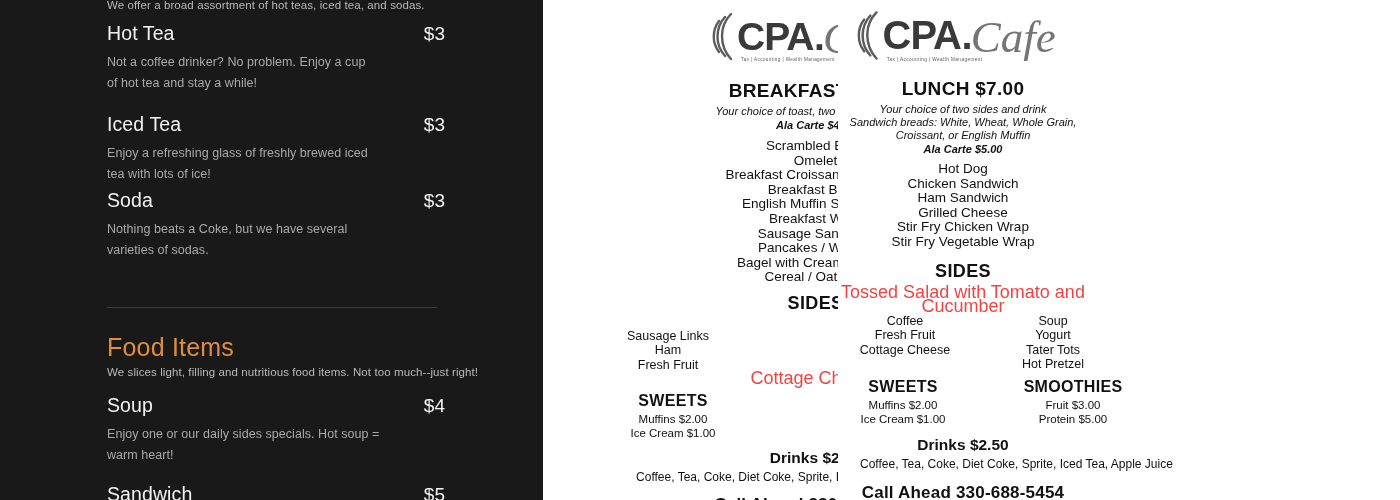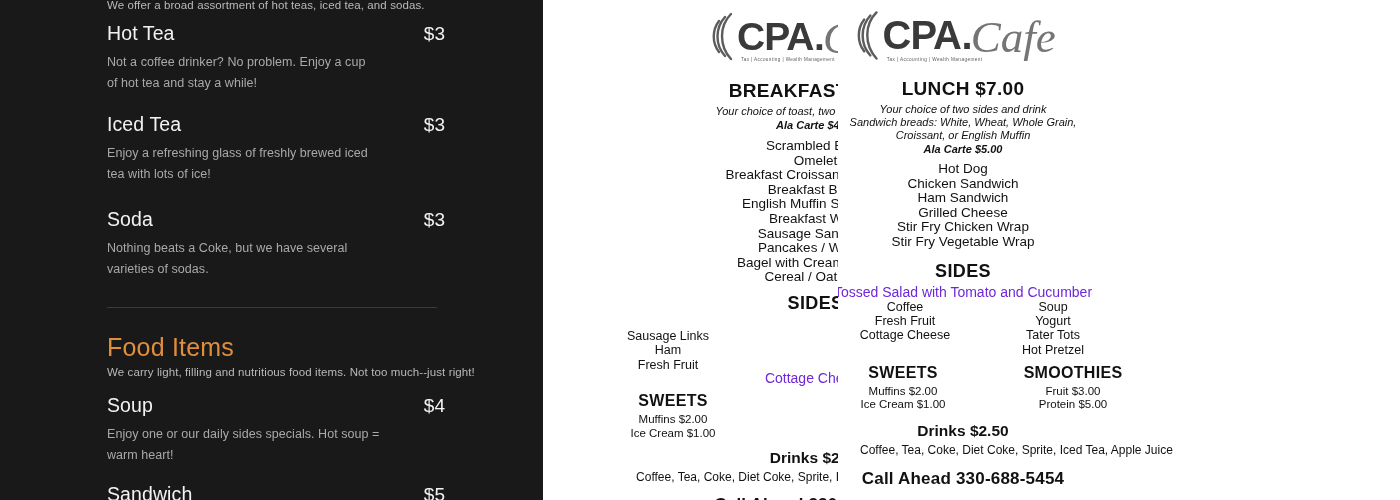--- a/index.html
+++ b/index.html
@@ -83,21 +83,21 @@
   .fl-list { text-align:center; }
   .fl-list div { font-size:13.5px; line-height:14.6px; color:#111; }
 
   .fl-sides-hd {
     font-weight:bold; font-size:18px; text-align:center;
     letter-spacing:.4px; color:#111;
   }
   .sides-cols { position:relative; }
   .sides-col { position:absolute; top:0; text-align:center; }
   .sides-col div { font-size:12.5px; line-height:14.3px; color:#111; }
-  .sides-full { text-align:center; font-size:14px; line-height:14.3px; color:#6d28d9; }
+  .sides-full { text-align:center; font-size:18px; line-height:14.3px; color:#ef4444; }
 
   .two-hd { position:relative; }
   .two-hd .h {
     position:absolute; top:0; font-weight:bold; font-size:16px;
     text-align:center; letter-spacing:.3px; color:#111;
   }
   .two-col { position:relative; }
   .two-col .c { position:absolute; top:0; text-align:center; }
   .two-col .c div { font-size:11.5px; line-height:13.6px; color:#111; }
 
@@ -135,36 +135,36 @@
       <div class="row">
         <span class="nm">Iced Tea</span>
         <span class="pr">$3</span>
       </div>
       <div class="ds">
         <span>Enjoy a refreshing glass of freshly brewed iced</span><br>
         <span>tea with lots of ice!</span>
       </div>
     </div>
 
-    <div class="item" style="top:208px">
+    <div class="item" style="top:189px">
       <div class="row">
         <span class="nm">Soda</span>
         <span class="pr">$3</span>
       </div>
       <div class="ds">
         <span>Nothing beats a Coke, but we have several</span><br>
         <span>varieties of sodas.</span>
       </div>
     </div>
   </div>
 
   <div class="divider" style="top:307px"></div>
 
   <div class="food-head" style="top:333px">Food Items</div>
-  <div class="food-sub" style="top:366px">We carry light, filling and nutritious food items. Not too much--just right!</div>
+  <div class="food-sub" style="top:366px">We slices light, filling and nutritious food items. Not too much--just right!</div>
 
   <div class="dk-inner" style="top:0">
 
     <div class="item" style="top:394px">
       <div class="row">
         <span class="nm">Soup</span>
         <span class="pr">$4</span>
       </div>
       <div class="ds">
         <span>Enjoy one or our daily sides specials.  Hot soup =</span><br>

